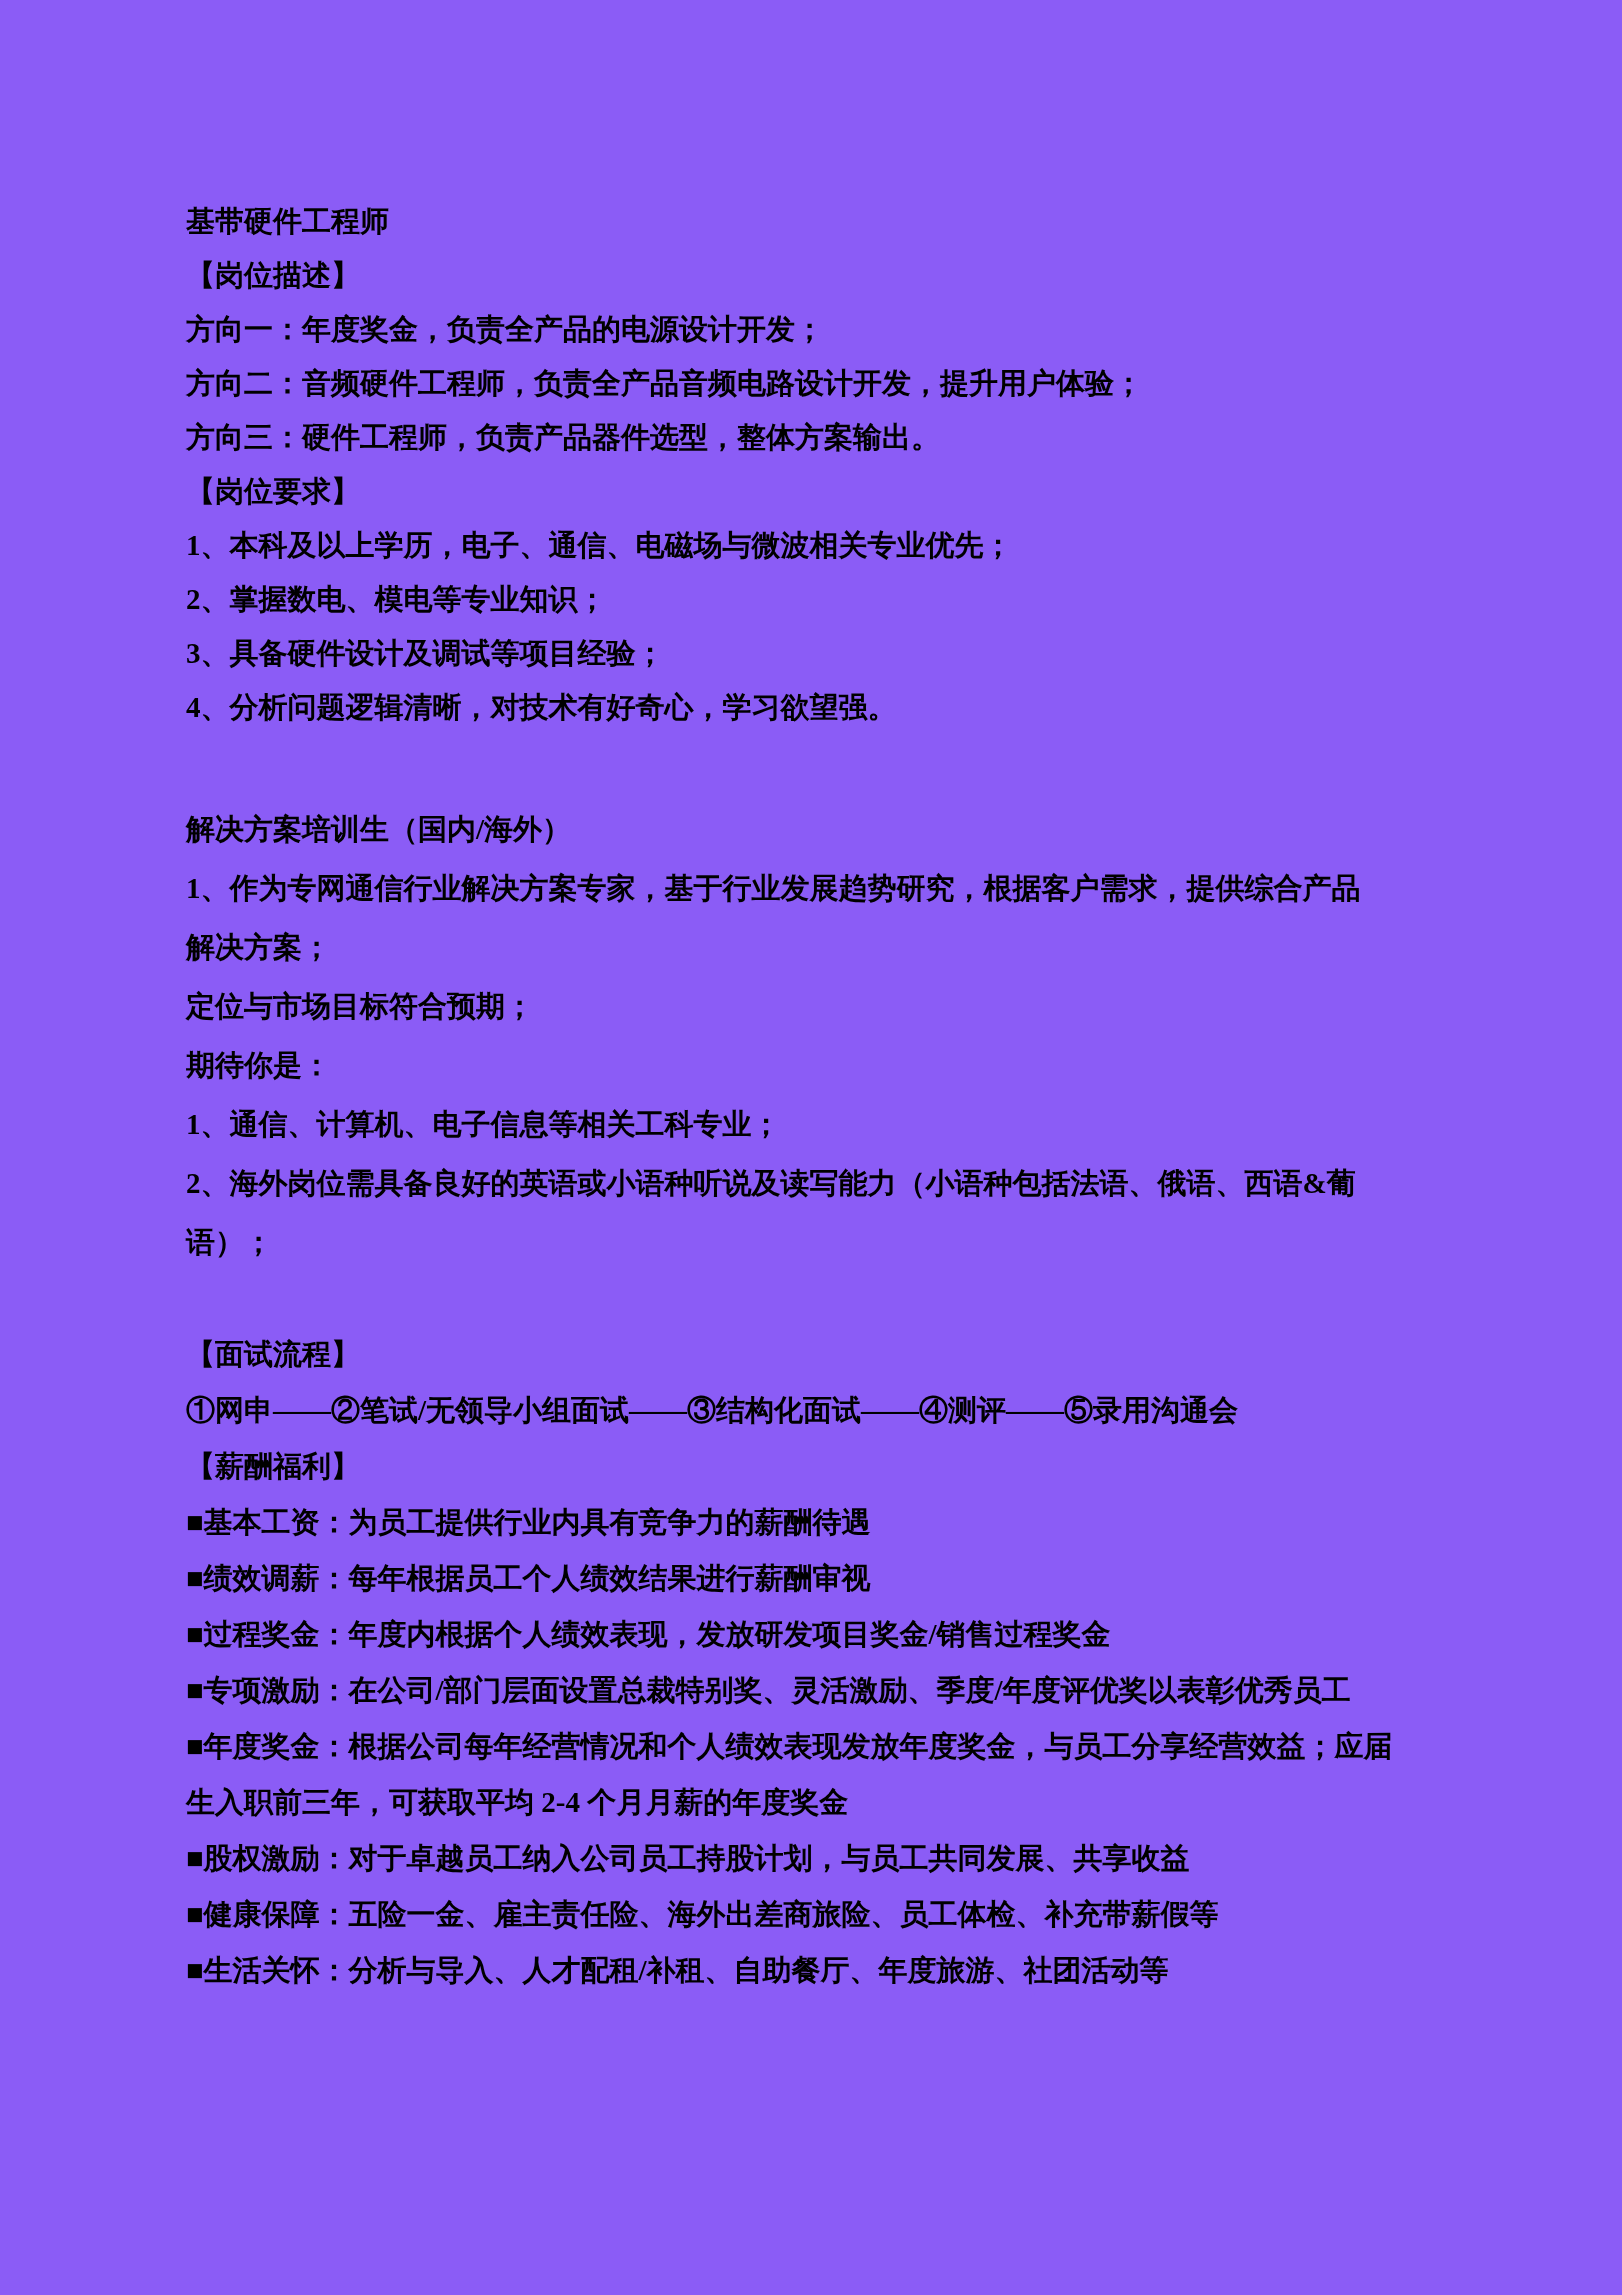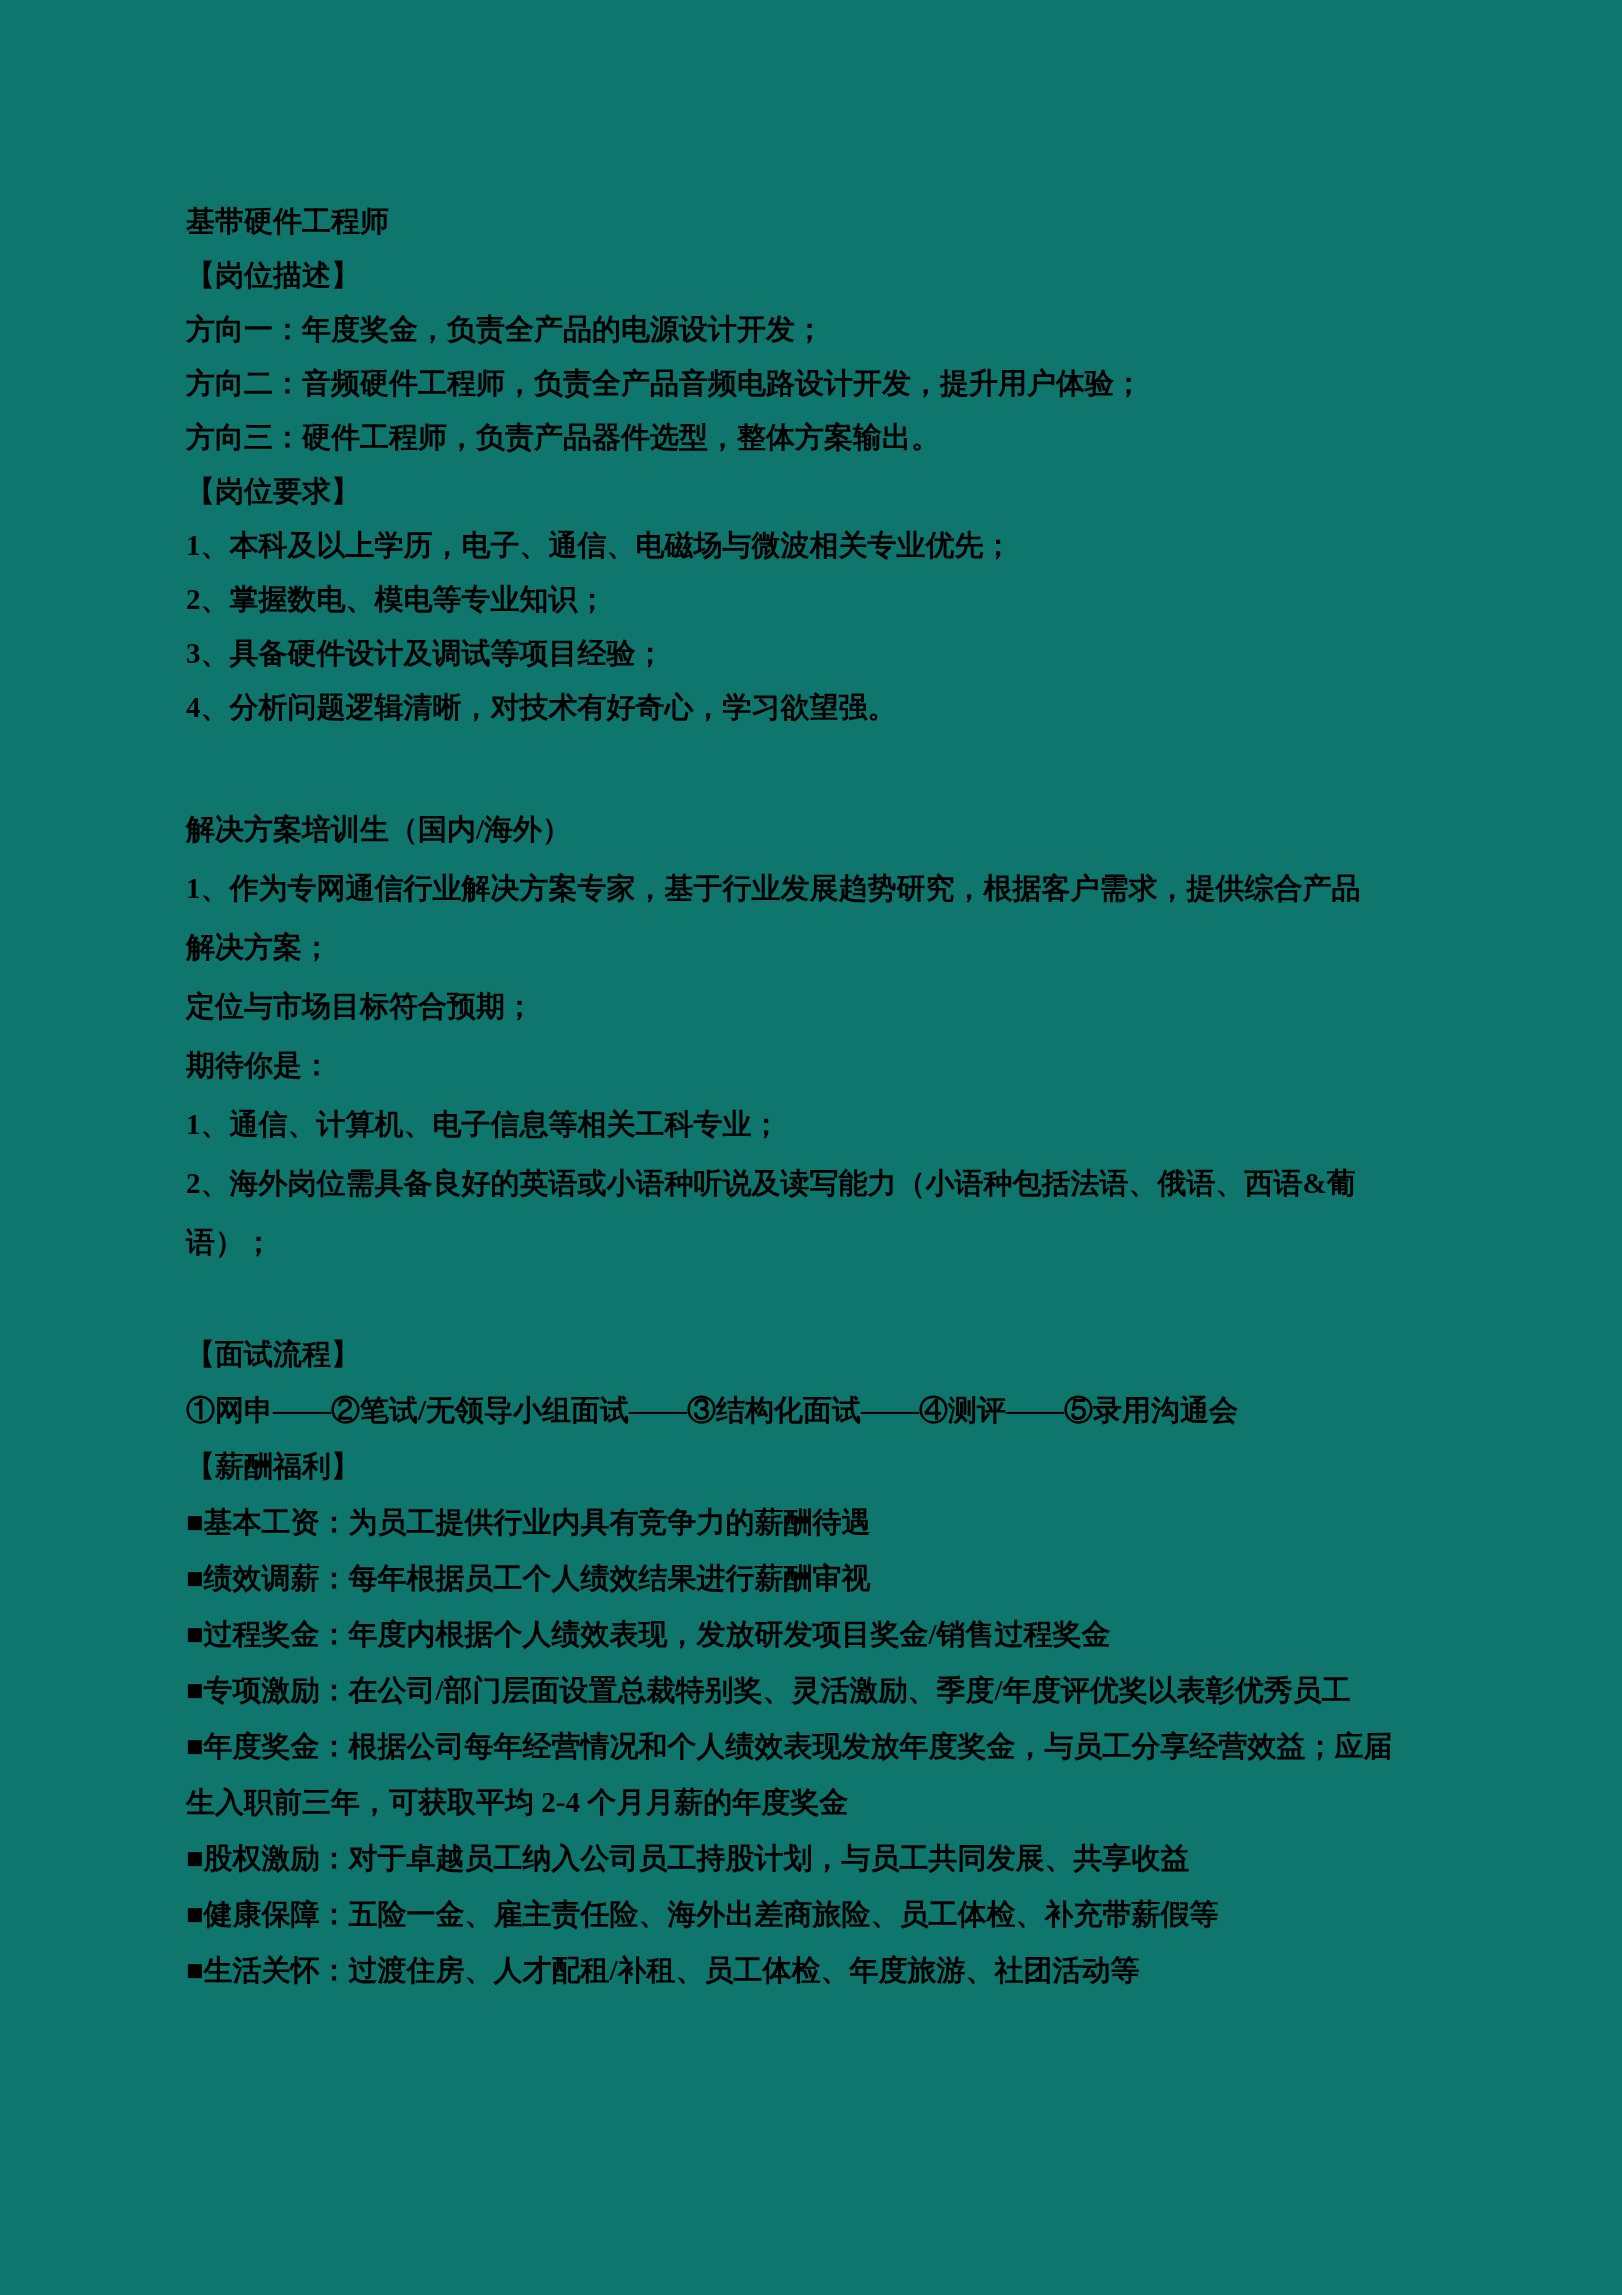--- a/index.html
+++ b/index.html
@@ -4,21 +4,21 @@
 <style>
   html, body {
     margin: 0;
     padding: 0;
     background: #ffffff;
   }
   .page {
     position: relative;
     width: 1622px;
     height: 2295px;
-    background: #0f766e;
+    background: #8b5cf6;
     overflow: hidden;
     color: #000000;
     font-family: "Liberation Serif", "DejaVu Serif", serif;
     font-size: 29px;
   }
   .content {
     position: absolute;
     left: 186px;
     top: 194px;
     width: 1263px;
@@ -66,17 +66,17 @@
 
     <p class="l3 bold">【薪酬福利】</p>
     <p class="l3">■基本工资：为员工提供行业内具有竞争力的薪酬待遇</p>
     <p class="l3">■绩效调薪：每年根据员工个人绩效结果进行薪酬审视</p>
     <p class="l3">■过程奖金：年度内根据个人绩效表现，发放研发项目奖金/销售过程奖金</p>
     <p class="l3">■专项激励：在公司/部门层面设置总裁特别奖、灵活激励、季度/年度评优奖以表彰优秀员工</p>
     <p class="l3">■年度奖金：根据公司每年经营情况和个人绩效表现发放年度奖金，与员工分享经营效益；应届</p>
     <p class="l3">生入职前三年，可获取平均 2-4 个月月薪的年度奖金</p>
     <p class="l3">■股权激励：对于卓越员工纳入公司员工持股计划，与员工共同发展、共享收益</p>
     <p class="l3">■健康保障：五险一金、雇主责任险、海外出差商旅险、员工体检、补充带薪假等</p>
-    <p class="l3">■生活关怀：过渡住房、人才配租/补租、员工体检、年度旅游、社团活动等</p>
+    <p class="l3">■生活关怀：分析与导入、人才配租/补租、自助餐厅、年度旅游、社团活动等</p>
 
   </div>
 </div>
 
 
 </body></html>

